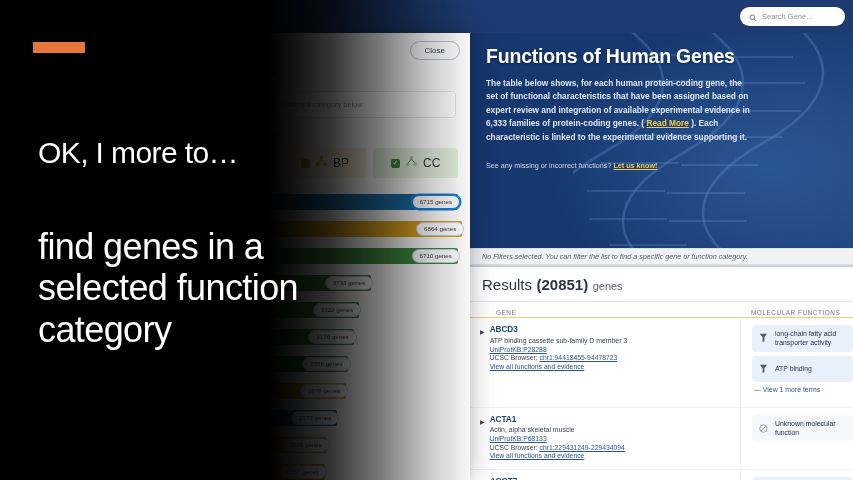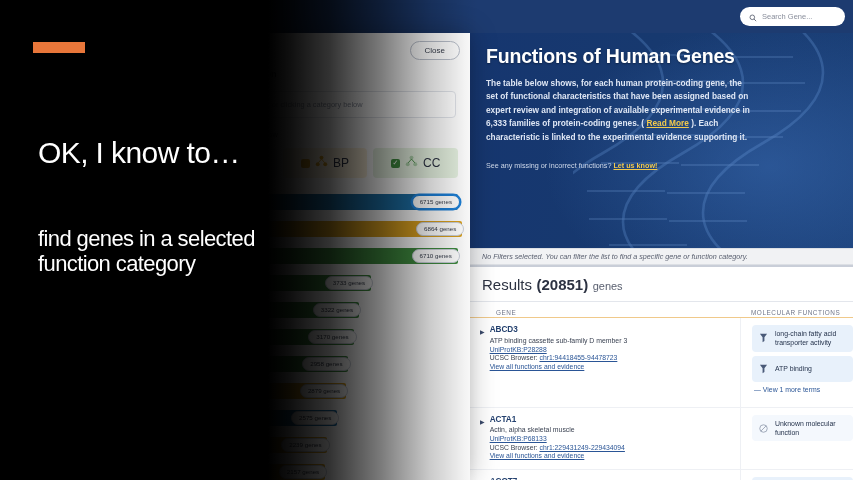--- a/index.html
+++ b/index.html
@@ -160,21 +160,21 @@
       rgba(0,0,0,.04) 465px, rgba(0,0,0,0) 478px);
   }
   #slide { position: absolute; inset: 0; pointer-events: none; }
   .accent { position: absolute; left: 33px; top: 42px; width: 52px; height: 11px; background: #e8763a; }
   .kicker {
     position: absolute; left: 38px; top: 136px; width: 300px;
     color: #fff; font-size: 30px; font-weight: 400; letter-spacing: -.6px;
   }
   .headline {
     position: absolute; left: 38px; top: 226px; width: 292px;
-    color: #fff; font-size: 22px; font-weight: 400; line-height: 1.15; letter-spacing: -.6px;
+    color: #fff; font-size: 36px; font-weight: 400; line-height: 1.15; letter-spacing: -.6px;
   }
 </style>
 </head>
 <body>
 
 <div id="stage">
 
   <div id="app">
 
     <div class="app-topbar">
@@ -456,17 +456,17 @@
             <div class="bfill" style="width: 31.4248%; background: rgb(217, 160, 31);"></div>
             <div class="bpill" style="left: calc(31.4248% - 46px);">2157 genes</div>
           </div>
         </div>
       </div>
   </div>
 
   <div id="overlay"></div>
   <div id="slide">
     <div class="accent"></div>
-    <div class="kicker">OK, I know to…</div>
+    <div class="kicker">OK, I more to…</div>
     <div class="headline">find genes in a selected function category</div>
   </div>
 
 </div>
 
 </body></html>

